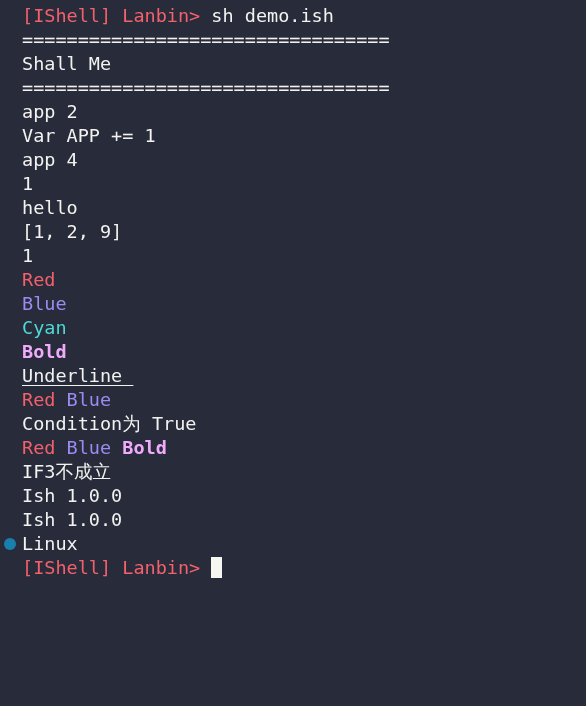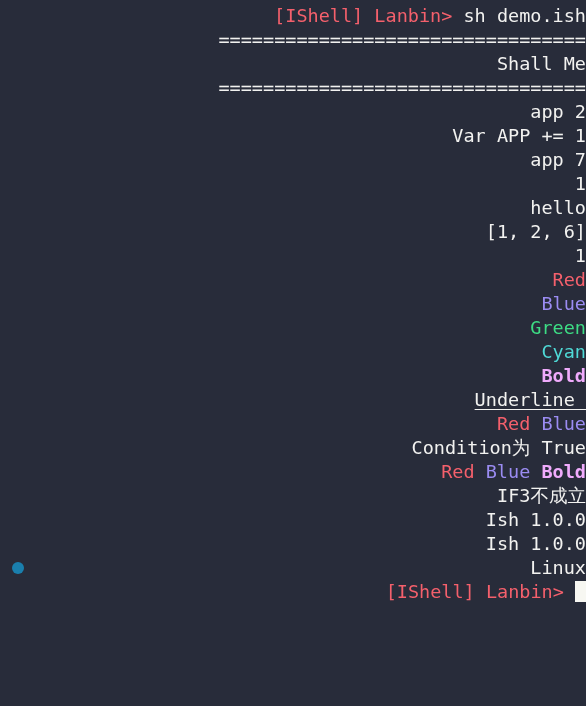--- a/index.html
+++ b/index.html
@@ -12,23 +12,22 @@
     height: 706px;
     overflow: hidden;
     font-family: "DejaVu Sans Mono", "Liberation Mono", monospace;
   }
 
   #terminal {
     width: 586px;
     height: 706px;
     background: #282c3a;
     box-sizing: border-box;
-    padding: 4px 0 0 8px;
+    padding: 4px 0 0 0;
     position: relative;
-    text-align: right;
   }
 
   .line {
     height: 24px;
     line-height: 24px;
     font-size: 18.5px;
     white-space: pre;
     padding-left: 22px;
     position: relative;
     letter-spacing: 0px;
@@ -78,29 +77,28 @@
   <div class="line"><span class="seg c-red">[IShell] Lanbin&gt;</span><span class="seg c-default"> </span><span class="seg c-default">sh demo.ish</span></div>
 
   <div class="line"><span class="seg c-default">=================================</span></div>
 
   <div class="line"><span class="seg c-default">Shall Me</span></div>
 
   <div class="line"><span class="seg c-default">=================================</span></div>
 
   <div class="line"><span class="seg c-default">app 2</span></div>
   <div class="line"><span class="seg c-default">Var APP += 1</span></div>
-  <div class="line"><span class="seg c-default">app 7</span></div>
+  <div class="line"><span class="seg c-default">app 4</span></div>
   <div class="line"><span class="seg c-default">1</span></div>
   <div class="line"><span class="seg c-default">hello</span></div>
-  <div class="line"><span class="seg c-default">[1, 2, 6]</span></div>
+  <div class="line"><span class="seg c-default">[1, 2, 9]</span></div>
   <div class="line"><span class="seg c-default">1</span></div>
 
   <div class="line"><span class="seg c-red">Red</span></div>
   <div class="line"><span class="seg c-blue">Blue</span></div>
-  <div class="line"><span class="seg c-green">Green</span></div>
   <div class="line"><span class="seg c-cyan">Cyan</span></div>
 
   <div class="line"><span class="seg s-bold">Bold</span></div>
   <div class="line"><span class="seg c-default s-underline">Underline </span></div>
 
   <div class="line"><span class="seg c-red">Red</span><span class="seg"> </span><span class="seg c-blue">Blue</span></div>
 
   <div class="line"><span class="seg c-default">Condition为 True</span></div>
 
   <div class="line"><span class="seg c-red">Red</span><span class="seg"> </span><span class="seg c-blue">Blue</span><span class="seg"> </span><span class="seg s-bold">Bold</span></div>

